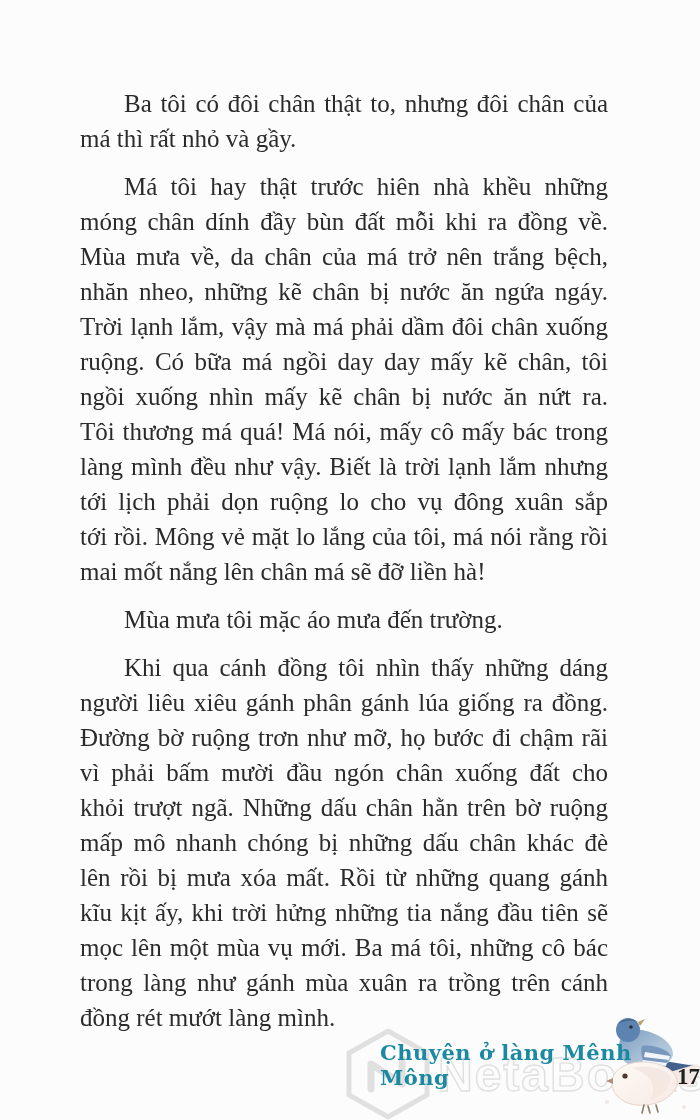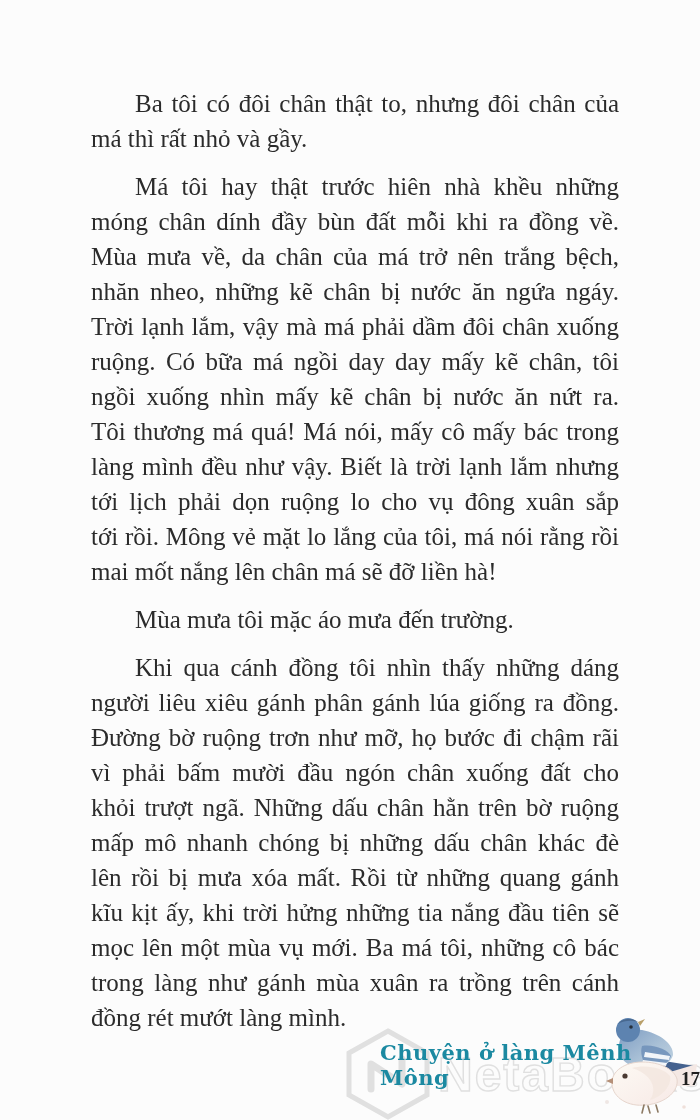--- a/index.html
+++ b/index.html
@@ -5,21 +5,21 @@
   html,body{margin:0;padding:0;}
   .page{
     position:relative;
     width:700px;height:1120px;
     background:var(--page-bg,#fcfcfc);
     overflow:hidden;
     font-family:"Liberation Serif", serif;
   }
   .text-block{
     position:absolute;
-    left:91px;top:86px;width:528px;
+    left:80px;top:86px;width:528px;
     color:var(--body-text,#2b2b2b);
     font-size:25px;
     line-height:35px;
   }
   .para{margin:0 0 13px 0;}
   .line{
     text-align:justify;
     text-align-last:justify;
     white-space:normal;
   }
@@ -33,21 +33,21 @@
   }
   .footer-title{
     font-family:"DejaVu Serif", serif;
     font-weight:600;
     font-size:21px;
     letter-spacing:0.5px;
     color:var(--accent,#1b89a1);
   }
   .footer-page{
     font-family:"Liberation Serif", serif;
-    font-size:19px;
+    font-size:23px;
     font-weight:600;
     color:#1f1f1f;
   }
   .watermark{
     position:absolute;
     left:342px;top:1026px;
     display:flex;align-items:center;
     z-index:1;
     pointer-events:none;
   }

